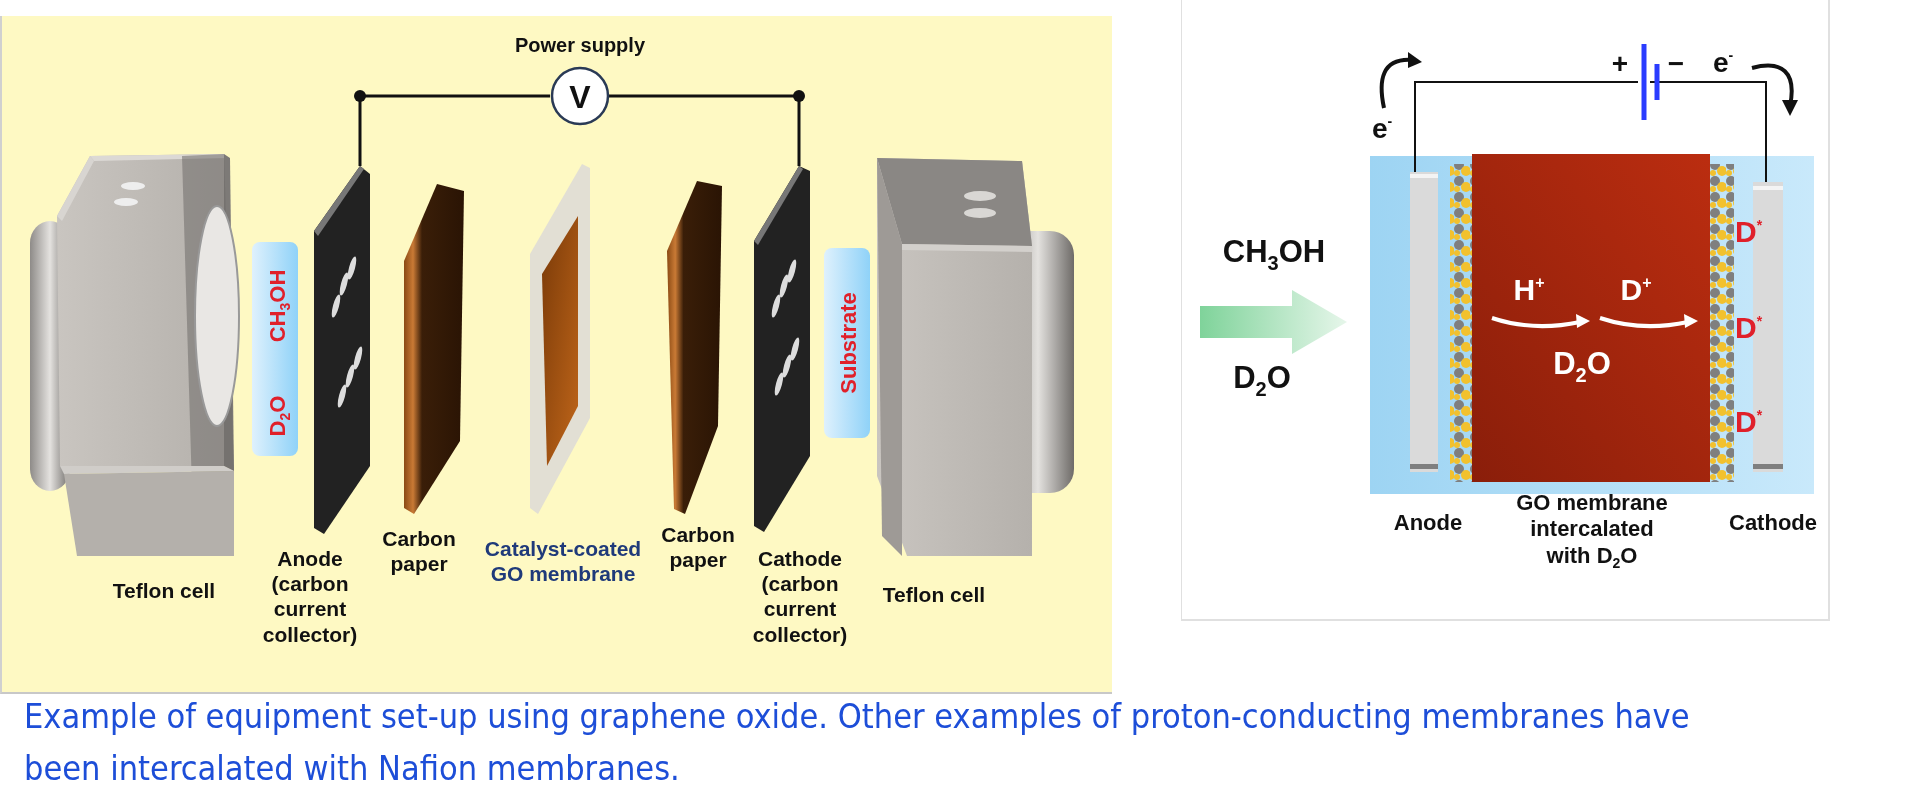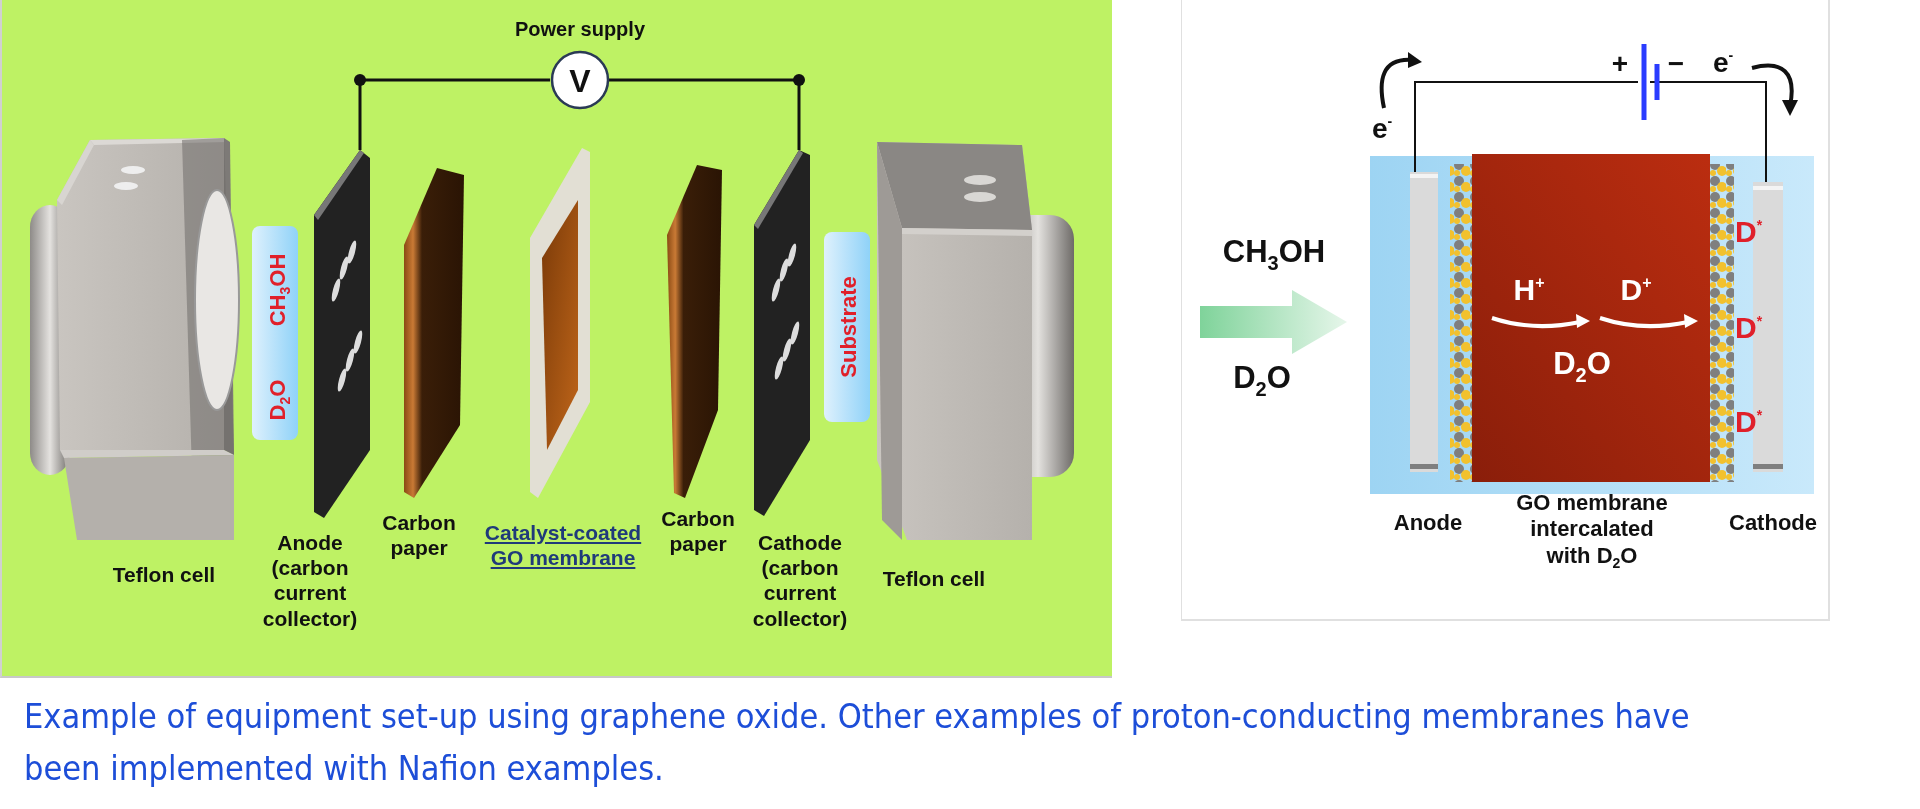--- a/index.html
+++ b/index.html
@@ -1,17 +1,17 @@
 <!DOCTYPE html>
 <html><head>
 <meta charset="utf-8">
 <style>
   html, body { margin:0; padding:0; background:#ffffff; }
   body { width:1920px; height:809px; position:relative; overflow:hidden; font-family:"DejaVu Sans", sans-serif; }
-  .panel-left { position:absolute; left:0; top:0; width:1112px; height:678px; border-left:2px solid #d0d0d0; border-bottom:2px solid #c8c8c8; box-sizing:border-box; background:#bef264; }
+  .panel-left { position:absolute; left:0; top:16px; width:1112px; height:678px; border-left:2px solid #d0d0d0; border-bottom:2px solid #c8c8c8; box-sizing:border-box; background:#fef9c3; }
   .panel-right { position:absolute; left:1181px; top:0; width:649px; height:621px; border-left:1px solid #e0e0e0; border-right:2px solid #e0e0e0; border-bottom:2px solid #e0e0e0; box-sizing:border-box; background:#fff; }
   svg text { font-family:"Liberation Sans", sans-serif; font-weight:bold; }
   .lbl { position:absolute; font-family:"Liberation Sans", sans-serif; font-weight:bold; color:#111; text-align:center; line-height:1.2; }
   .caption { position:absolute; left:24px; top:690px; width:1880px; font-family:"DejaVu Sans Condensed","DejaVu Sans", sans-serif; font-size:34px; line-height:52px; color:#1d4ed8; font-stretch:condensed; }
 </style>
 </head>
 <body>
 
 <div class="panel-left">
   <svg width="1110" height="676" viewBox="0 0 1110 676">
@@ -123,21 +123,21 @@
   <div class="lbl" style="left:238px; top:530px; width:140px; font-size:21px;">
     <div>Anode</div>
     <div>(carbon</div>
     <div>current</div>
     <div>collector)</div>
   </div>
   <div class="lbl" style="left:362px; top:510px; width:110px; font-size:21px;">
     <div>Carbon</div>
     <div>paper</div>
   </div>
-  <div class="lbl" style="left:466px; top:520px; width:190px; font-size:21px; color:#1f3a7a;text-decoration:underline;">
+  <div class="lbl" style="left:466px; top:520px; width:190px; font-size:21px; color:#1f3a7a;">
     <div>Catalyst-coated</div>
     <div>GO membrane</div>
   </div>
   <div class="lbl" style="left:646px; top:506px; width:100px; font-size:21px;">
     <div>Carbon</div>
     <div>paper</div>
   </div>
   <div class="lbl" style="left:728px; top:530px; width:140px; font-size:21px;">
     <div>Cathode</div>
     <div>(carbon</div>
@@ -218,14 +218,14 @@
   <div class="lbl" style="left:310px; top:490px; width:200px; font-size:22px;">
     <div>GO membrane</div>
     <div>intercalated</div>
     <div>with D<sub style="font-size:14px;">2</sub>O</div>
   </div>
   <div class="lbl" style="left:536px; top:510px; width:110px; font-size:22px;">Cathode</div>
 </div>
 
 <div class="caption">
   <div>Example of equipment set-up using graphene oxide. Other examples of proton-conducting membranes have</div>
-  <div>been implemented with Nafion examples.</div>
+  <div>been intercalated with Nafion membranes.</div>
 </div>
 
 </body></html>

